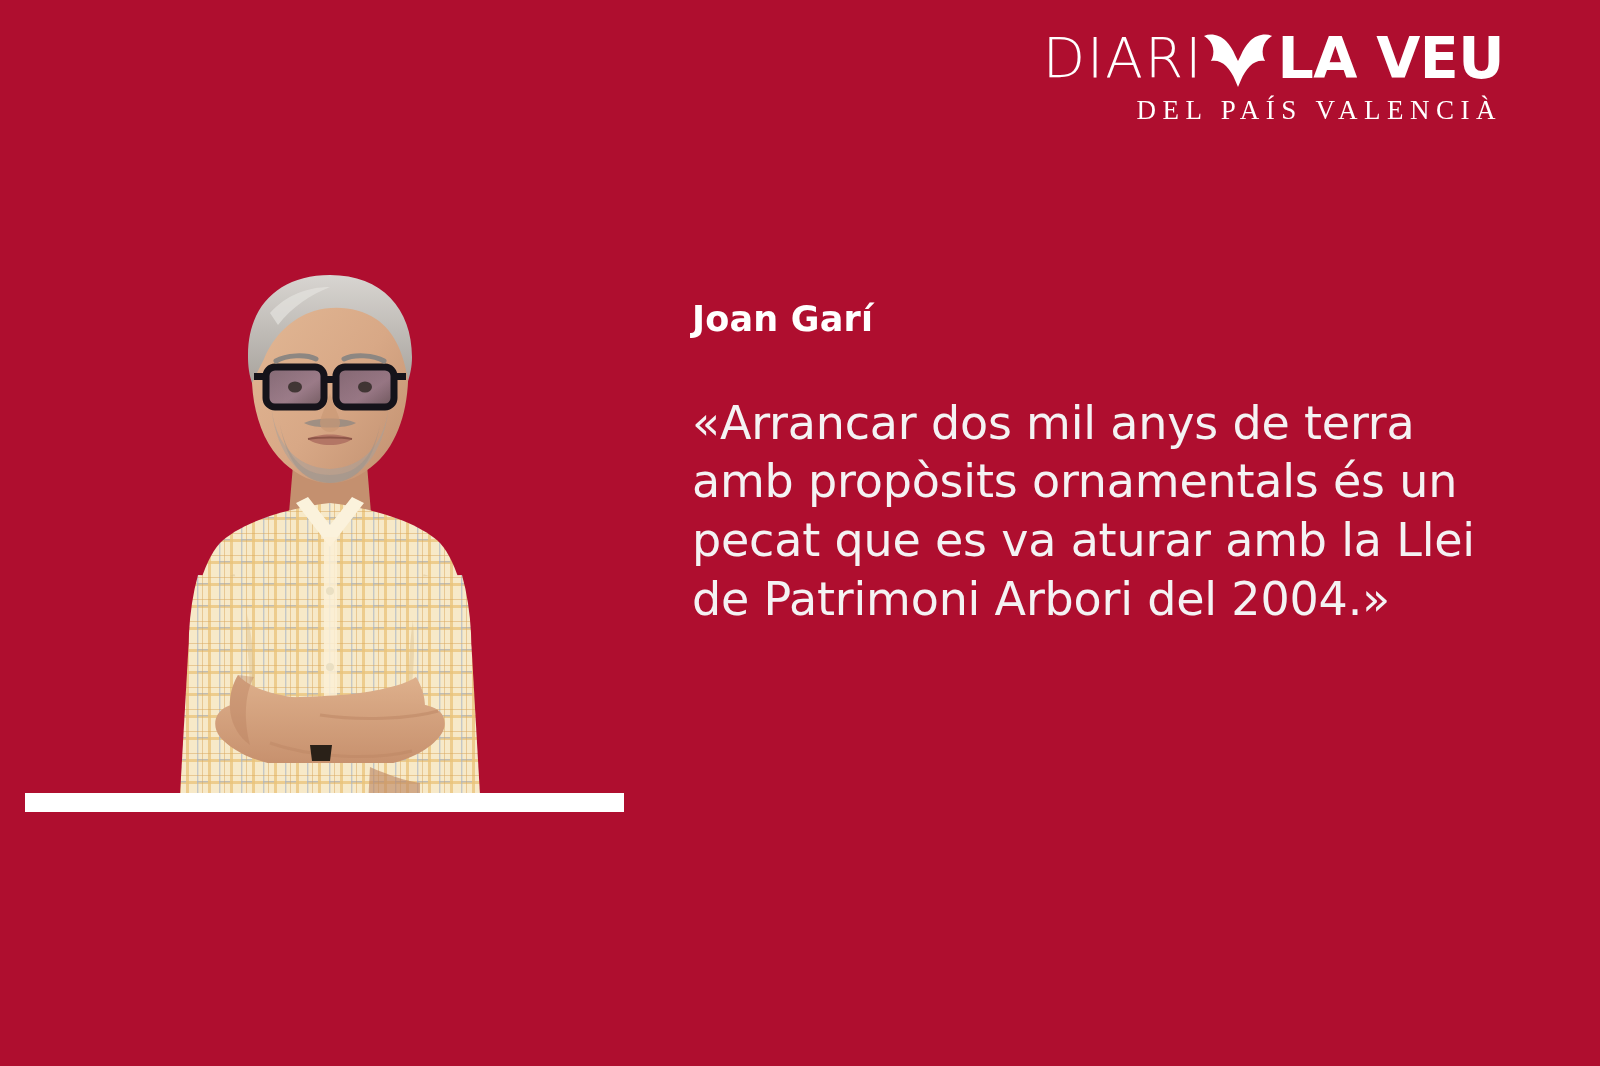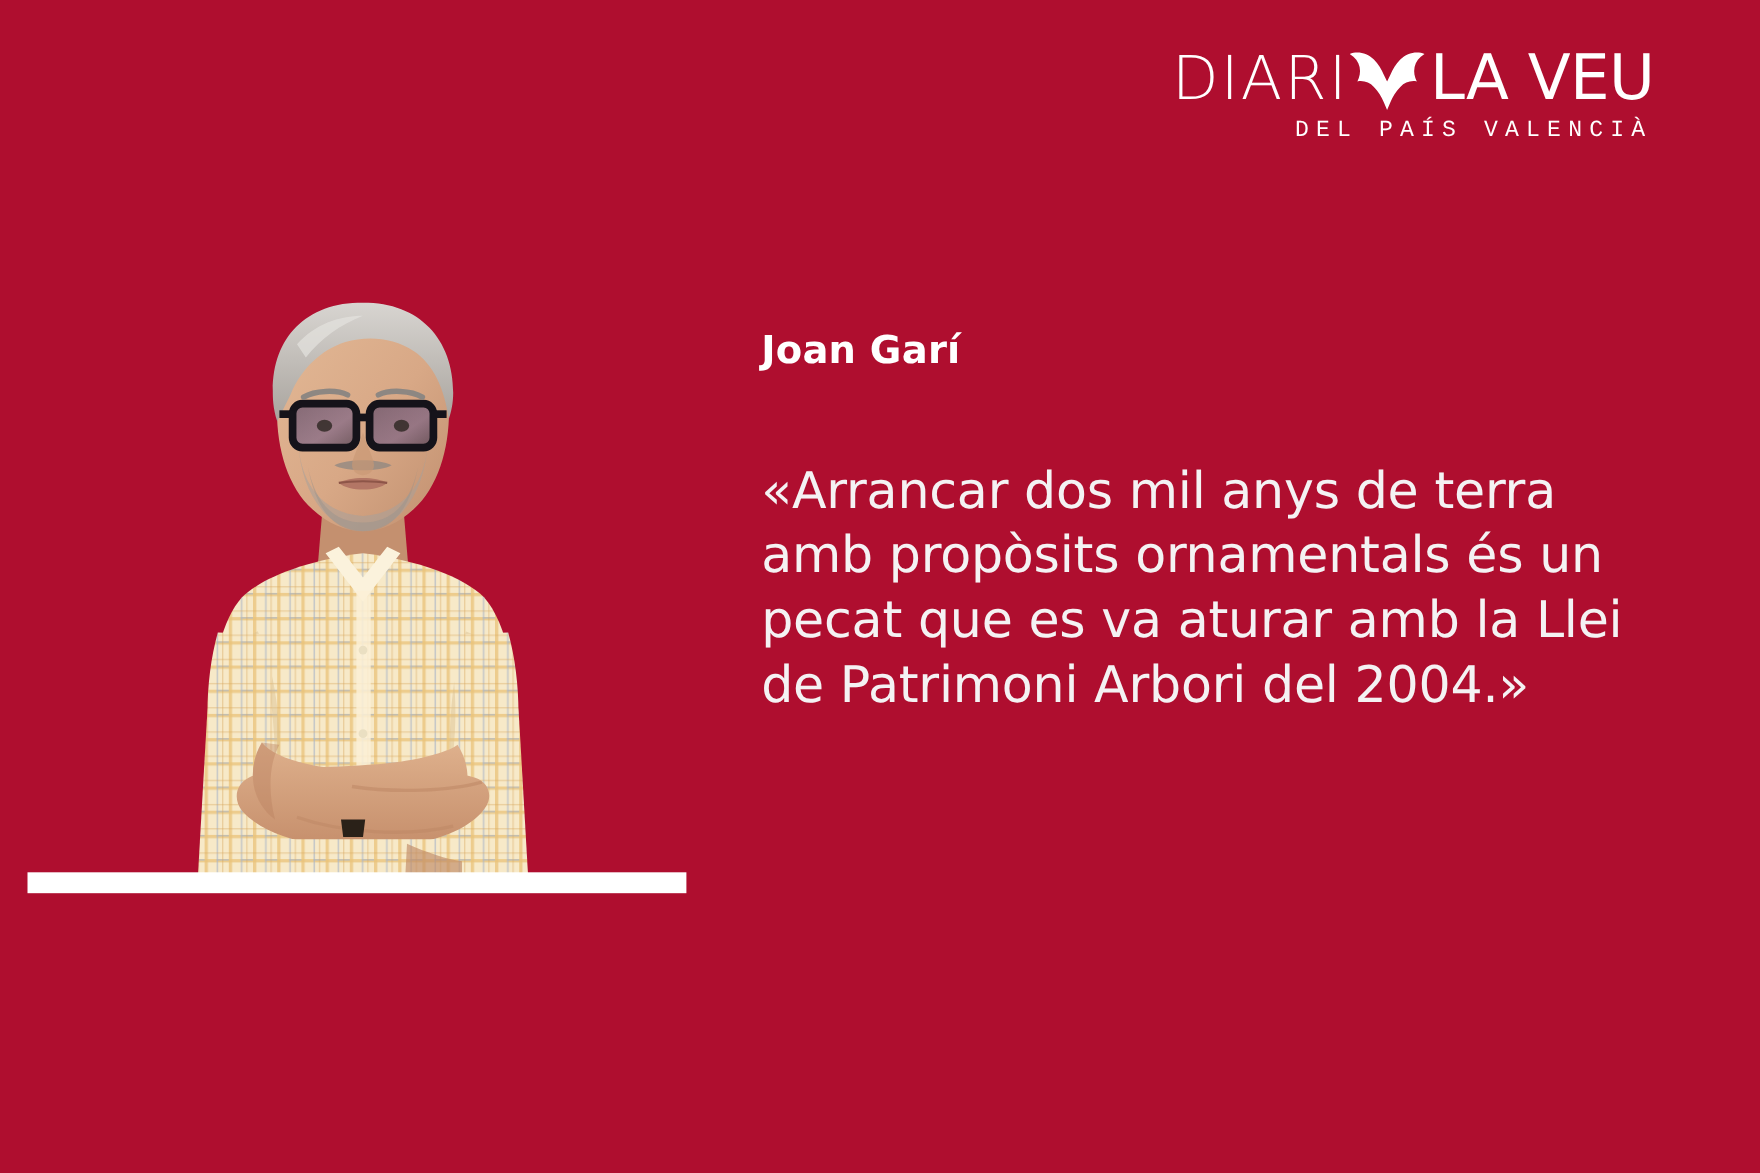--- a/index.html
+++ b/index.html
@@ -24,50 +24,49 @@
     width: 500px;
     text-align: right;
     user-select: none;
   }
   .logo-main {
     display: flex;
     align-items: center;
     justify-content: flex-end;
     height: 62px;
     line-height: 1;
-    margin-top: 13px;
   }
   .logo-diari {
     font-family: "DejaVu Sans", sans-serif;
     font-size: 55px;
     font-weight: 300;
     letter-spacing: 2px;
     color: #ffffff;
     position: relative;
     top: 1px;
   }
   .logo-bird {
     width: 74px;
     height: 58px;
     margin: 0 2px 0 -2px;
     position: relative;
     top: 2px;
   }
   .logo-laveu {
     font-family: "DejaVu Sans", sans-serif;
     font-size: 57px;
-    font-weight: normal;
+    font-weight: bold;
     letter-spacing: -0.5px;
     color: #ffffff;
     position: relative;
     top: 1px;
   }
   .logo-tagline {
-    font-family: Liberation Mono, monospace;
-    font-size: 21px;
+    font-family: Liberation Serif, serif;
+    font-size: 27px;
     font-weight: 400;
     letter-spacing: 6.5px;
     color: #ffffff;
     margin-top: 7px;
     padding-right: 2px;
   }
 
   
   .portrait {
     position: absolute;
@@ -94,21 +93,21 @@
     left: 692px;
     top: 300px;
     width: 800px;
   }
   .author {
     font-family: "DejaVu Sans", sans-serif;
     font-size: 35px;
     font-weight: bold;
     color: #ffffff;
     letter-spacing: 0.2px;
-    margin: 0 0 78px 0;
+    margin: 0 0 55px 0;
     line-height: 1.1;
   }
   .quote {
     font-family: "DejaVu Sans", sans-serif;
     font-size: 46px;
     font-weight: 400;
     color: #f4f2f3;
     line-height: 1.28;
     margin: 0;
     letter-spacing: -0.2px;

